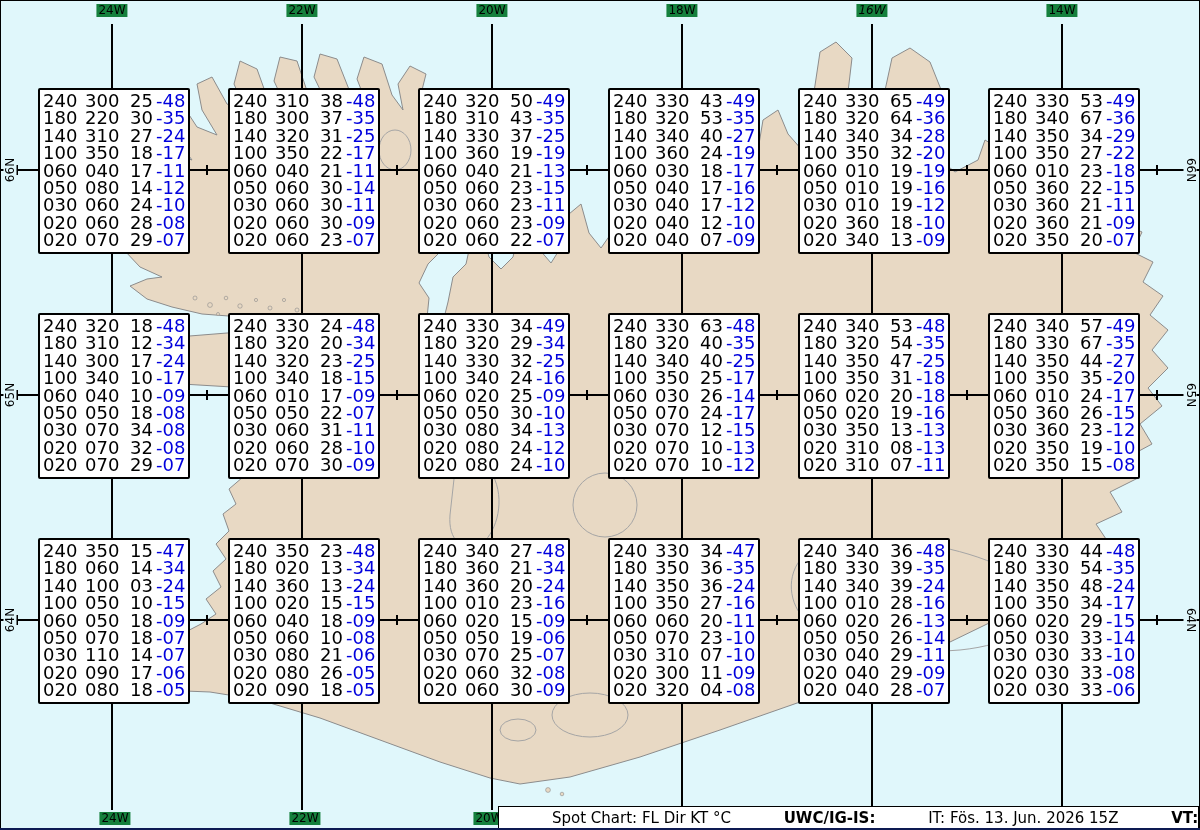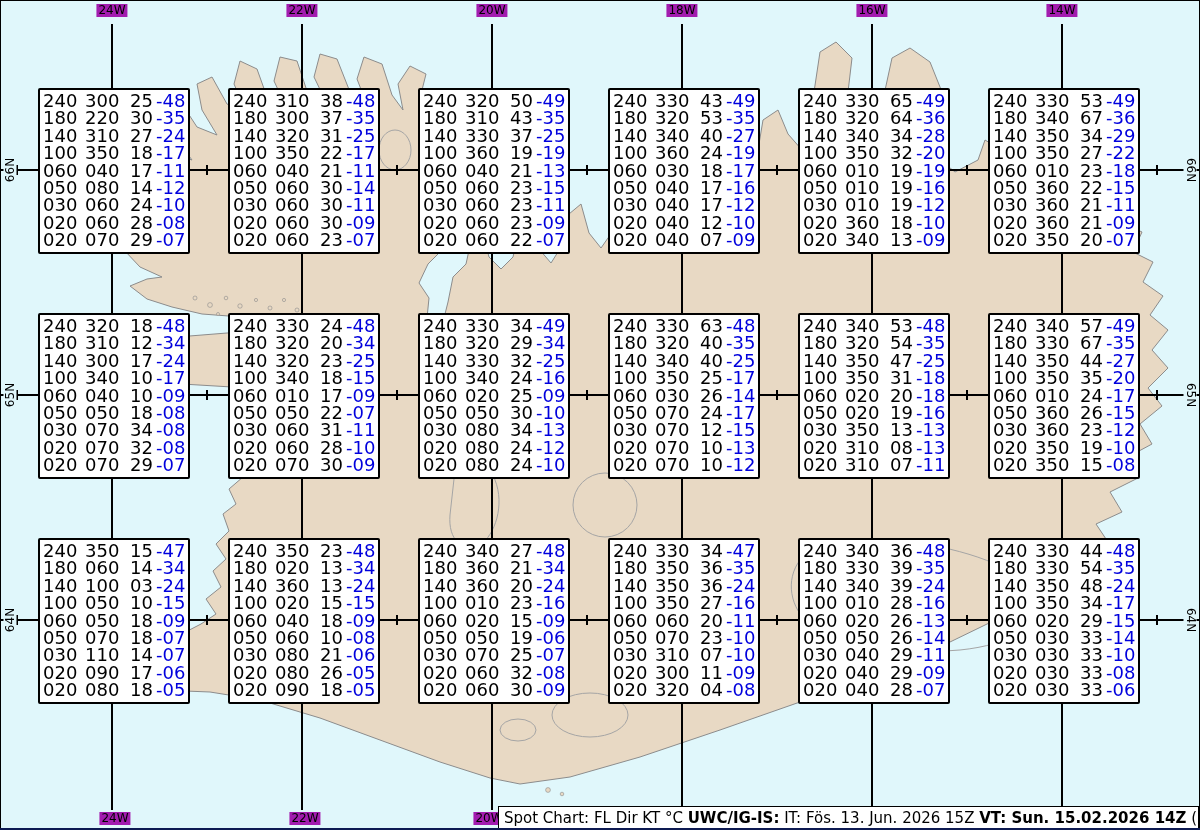--- a/index.html
+++ b/index.html
@@ -12,29 +12,29 @@
   .gtick{position:absolute;width:2px;height:10px;background:#000;z-index:1;}
   .spot-box{position:absolute;width:152px;height:166px;box-sizing:border-box;
      background:#fff;border:2px solid #000;border-radius:2px;padding:2px 3px;z-index:2;}
   .spot-row{display:flex;line-height:17.4px;font-size:18px;color:#000;white-space:nowrap;}
   .c1{width:42px;flex:none;}
   .c2{width:45px;flex:none;}
   .c3{width:26px;flex:none;}
   .c4{margin-left:auto;flex:none;}
   .temp{color:#0000dd;}
   .lon-label{position:absolute;font-size:12px;color:#000;transform:translateX(-50%);
-     background:#a21caf;padding:0 2px;z-index:3;line-height:13px;}
+     background:#15803d;padding:0 2px;z-index:3;line-height:13px;}
   .lat-label{position:absolute;font-size:12px;color:#000;z-index:3;background:#e0f7fb;
      padding:0 2px;line-height:13px;}
   .lat-left{transform:translate(-50%,-50%) rotate(-90deg);}
   .lat-right{transform:translate(-50%,-50%) rotate(90deg);}
   #footer-bar{position:absolute;left:498px;top:806px;width:701px;height:23px;box-sizing:border-box;
      background:#fff;border:1px solid #000;display:flex;align-items:center;
      font-size:15px;white-space:nowrap;padding-left:5px;z-index:4;color:#000;}
-  #footer-bar .seg{display:inline;white-space:pre;}
+  #footer-bar .seg{display:inline;white-space:pre;margin-left:48px;}
   #footer-bar .bold{font-weight:bold;}
   #frame{position:absolute;left:0;top:0;width:1200px;height:830px;box-sizing:border-box;
      border:1px solid #000;z-index:5;pointer-events:none;}
   #bottom-navy{position:absolute;left:0;bottom:0;width:1200px;height:2px;background:#0d1a52;z-index:6;}
 </style>
 </head>
 <body>
 
 <div id="page">
 
@@ -1135,21 +1135,21 @@
           <span class="c3">33</span>
           <span class="c4 temp">-06</span>
         </div>
       </div>
     </div>
   <div id="labels">
       <div class="lon-label" style="left: 112px; top: 4px;">24W</div>
       <div class="lon-label" style="left: 302px; top: 4px;">22W</div>
       <div class="lon-label" style="left: 492px; top: 4px;">20W</div>
       <div class="lon-label" style="left: 682px; top: 4px;">18W</div>
-      <div class="lon-label" style="left: 872px; top: 4px;">16W</div>
+      <div class="lon-label" style="left: 872px; top: 4px; font-style: italic;">16W</div>
       <div class="lon-label" style="left: 1062px; top: 4px;">14W</div>
       <div class="lon-label" style="left: 115px; top: 812px;">24W</div>
       <div class="lon-label" style="left: 305px; top: 812px;">22W</div>
       <div class="lon-label" style="left: 489px; top: 812px;">20W</div>
       <div class="lat-label lat-left" style="left: 10px; top: 170px;">66N</div>
       <div class="lat-label lat-left" style="left: 10px; top: 395px;">65N</div>
       <div class="lat-label lat-left" style="left: 10px; top: 620px;">64N</div>
       <div class="lat-label lat-right" style="left: 1190px; top: 170px;">66N</div>
       <div class="lat-label lat-right" style="left: 1190px; top: 395px;">65N</div>
       <div class="lat-label lat-right" style="left: 1190px; top: 620px;">64N</div>

